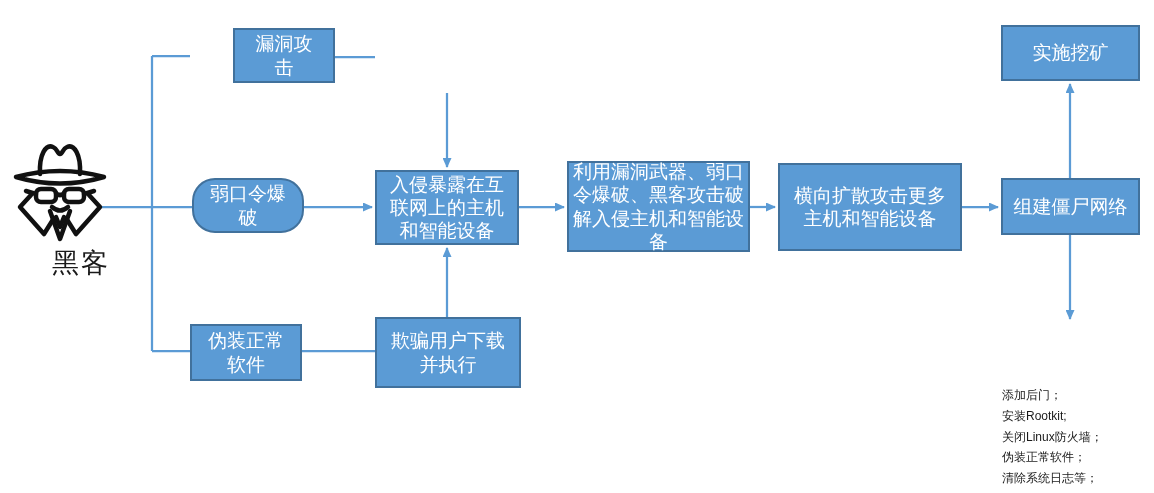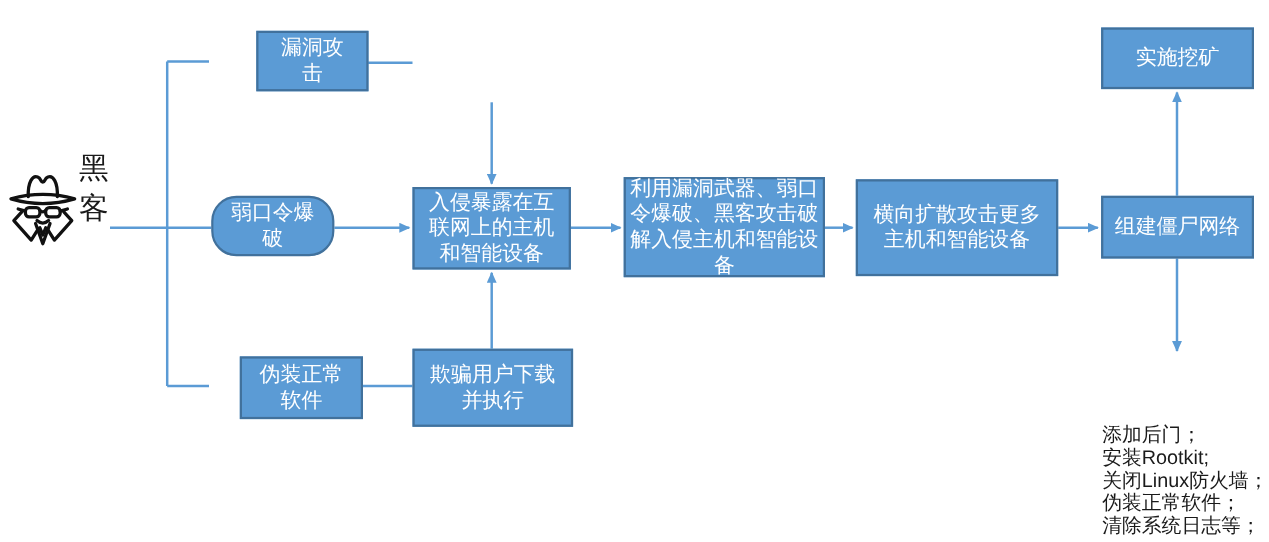--- a/index.html
+++ b/index.html
@@ -33,49 +33,50 @@
     color: var(--box-text);
     font-size: 19px;
     line-height: 1.22;
     display: flex;
     align-items: center;
     justify-content: center;
     text-align: center;
   }
   .b-vuln     { left: 190px;  top: 28px;  width: 102px; height: 55px; padding: 2px 14px; margin-left: 43px; }
   .b-weak     { left: 192px;  top: 178px; width: 112px; height: 55px; padding: 0 14px; border-radius: 23px; }
-  .b-disguise { left: 190px;  top: 324px; width: 112px; height: 57px; padding: 0 14px; margin-left: 28px; }
+  .b-disguise { left: 190px;  top: 324px; width: 112px; height: 57px; padding: 0 14px; }
   .b-broad    { left: 375px;  top: 23px;  width: 146px; height: 70px; padding: 0 8px; }
   .b-intrude  { left: 375px;  top: 170px; width: 144px; height: 75px; padding: 0 8px; }
   .b-trick    { left: 375px;  top: 317px; width: 146px; height: 71px; padding: 0 8px; }
   .b-exploit  { left: 567px;  top: 161px; width: 183px; height: 91px; padding: 0 4px; }
   .b-lateral  { left: 778px;  top: 163px; width: 184px; height: 88px; padding: 0 5px; }
   .b-botnet   { left: 1001px; top: 178px; width: 139px; height: 57px; padding: 0 6px; }
   .b-mining   { left: 1001px; top: 25px;  width: 139px; height: 56px; padding: 0 6px; }
   .b-other    { left: 1000px; top: 322px; width: 139px; height: 55px; padding: 0 6px; }
   .actor {
     position: absolute;
     left: 6px; top: 133px;
     width: 104px;
     display: flex;
-    align-items: flex-start;
+    flex-direction: column;
+    align-items: flex-end;
   }
   .actor svg { width: 100px; height: 110px; display: block; }
   .actor-label {
     margin-top: 2px;
     color: var(--ink);
     font-size: 27px;
     letter-spacing: 2px;
   }
   .consequences {
     position: absolute;
     left: 1002px; top: 385px;
     width: 152px;
     color: var(--ink);
-    font-size: 18px;
+    font-size: 12px;
     line-height: 20.8px;
   }
 </style>
 </head>
 <body>
 
 <div class="canvas">
 
   <svg class="connectors" viewBox="0 0 1154 493" xmlns="http://www.w3.org/2000/svg">
     <defs>

